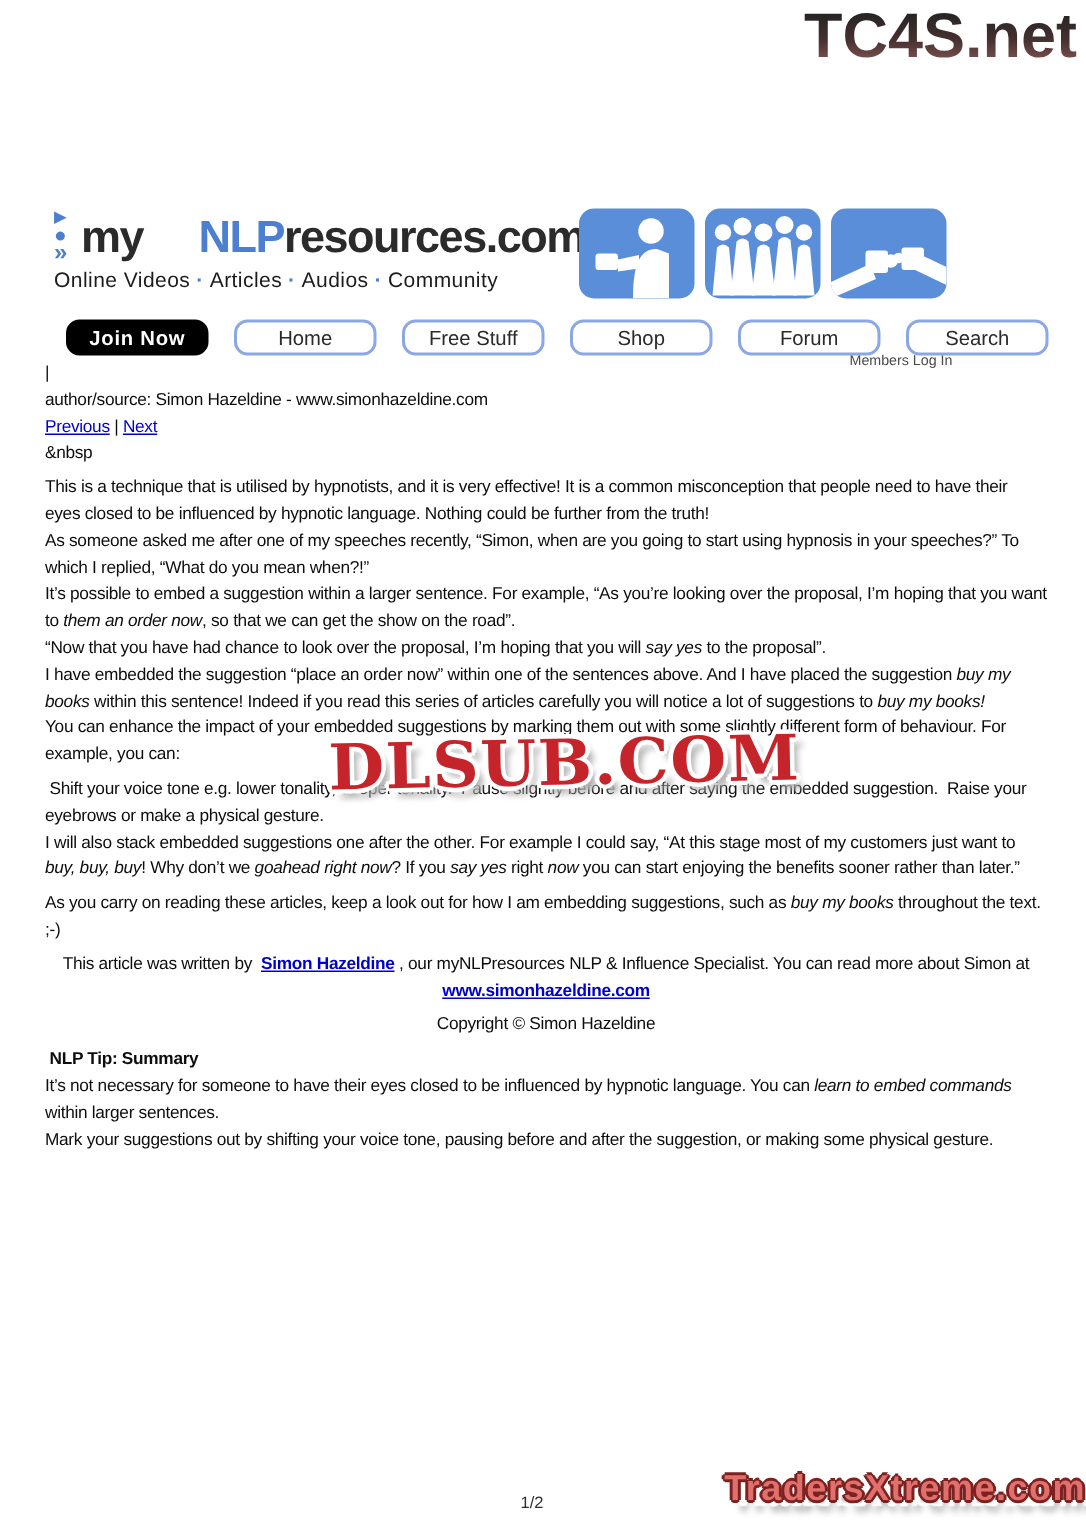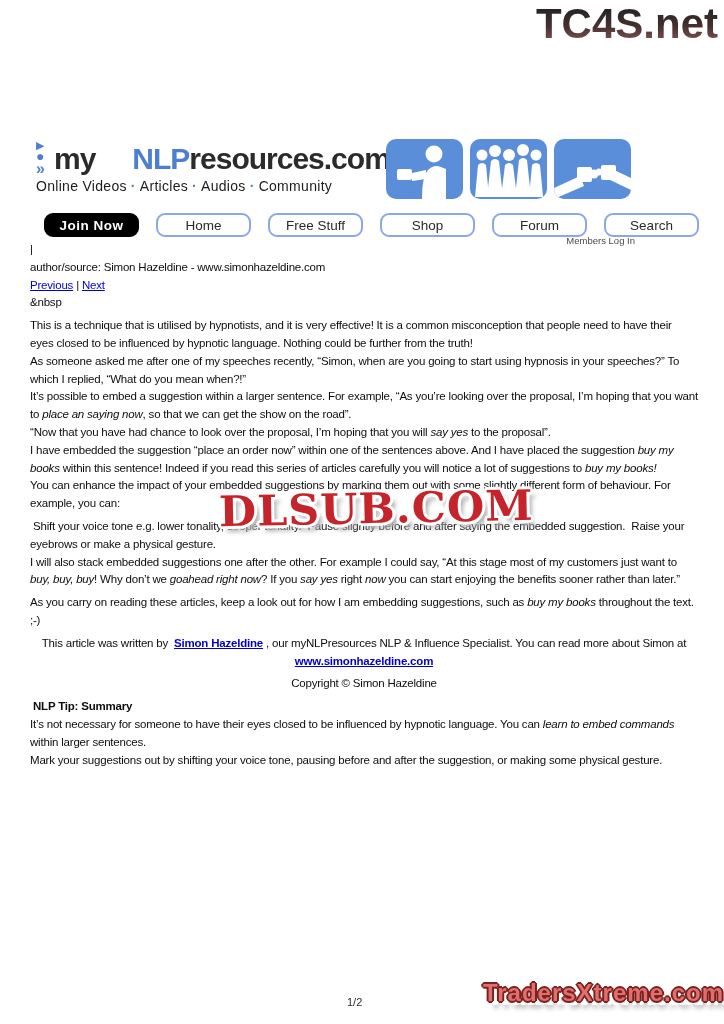--- a/index.html
+++ b/index.html
@@ -151,21 +151,21 @@
   <div class="article">
     <div class="pipe-line">|</div>
     <div class="author-line">author/source: Simon Hazeldine - www.simonhazeldine.com</div>
     <div class="pagination">
       <div><span class="link">Previous</span><span>  | </span><span class="link">Next</span></div>
       <div class="nbsp">&amp;nbsp</div>
     </div>
     <div class="body">
         <div class="para"><span>This is a technique that is utilised by hypnotists, and it is very effective! It is a common misconception that people need to have their eyes closed to be influenced by hypnotic language. Nothing could be further from the truth!</span></div>
         <div class="para"><span>As someone asked me after one of my speeches recently, “Simon, when are you going to start using hypnosis in your speeches?” To which I replied, “What do you mean when?!”</span></div>
-        <div class="para"><span>It’s possible to embed a suggestion within a larger sentence. For example, “As you’re looking over the proposal, I’m hoping that you want to </span><span style="font-style: italic;">place an saying now</span><span>, so that we can get the show on the road”.</span></div>
+        <div class="para"><span>It’s possible to embed a suggestion within a larger sentence. For example, “As you’re looking over the proposal, I’m hoping that you want to </span><span style="font-style: italic;">them an order now</span><span>, so that we can get the show on the road”.</span></div>
         <div class="para"><span>“Now that you have had chance to look over the proposal, I’m hoping that you will </span><span style="font-style: italic;">say yes</span><span> to the proposal”.</span></div>
         <div class="para"><span>I have embedded the suggestion “place an order now” within one of the sentences above. And I have placed the suggestion </span><span style="font-style: italic;">buy my books</span><span> within this sentence! Indeed if you read this series of articles carefully you will notice a lot of suggestions to </span><span style="font-style: italic;">buy my books!</span></div>
         <div class="para"><span>You can enhance the impact of your embedded suggestions by marking them out with some slightly different form of behaviour. For example, you can:</span></div>
         <div class="para gap"><span> Shift your voice tone e.g. lower tonality, deeper tonality.  Pause slightly before and after saying the embedded suggestion.  Raise your eyebrows or make a physical gesture.</span></div>
         <div class="para"><span>I will also stack embedded suggestions one after the other. For example I could say, “At this stage most of my customers just want to </span><span style="font-style: italic;">buy, buy, buy</span><span>! Why don’t we </span><span style="font-style: italic;">goahead right now</span><span>? If you </span><span style="font-style: italic;">say yes</span><span> right </span><span style="font-style: italic;">now</span><span> you can start enjoying the benefits sooner rather than later.”</span></div>
         <div class="para gap"><span>As you carry on reading these articles, keep a look out for how I am embedding suggestions, such as </span><span style="font-style: italic;">buy my books</span><span> throughout the text. ;-)</span></div>
         <div class="para gap center"><span>This article was written by  </span><span class="link" style="font-weight: bold;">Simon Hazeldine</span><span> , our myNLPresources NLP &amp; Influence Specialist. You can read more about Simon at   </span><span class="link" style="font-weight: bold;">www.simonhazeldine.com</span></div>
         <div class="para gap center"><span>Copyright © Simon Hazeldine</span></div>
         <div class="para gap bold"><span> NLP Tip: Summary</span></div>
         <div class="para"><span>It’s not necessary for someone to have their eyes closed to be influenced by hypnotic language. You can </span><span style="font-style: italic;">learn to embed commands</span><span> within larger sentences.</span></div>

